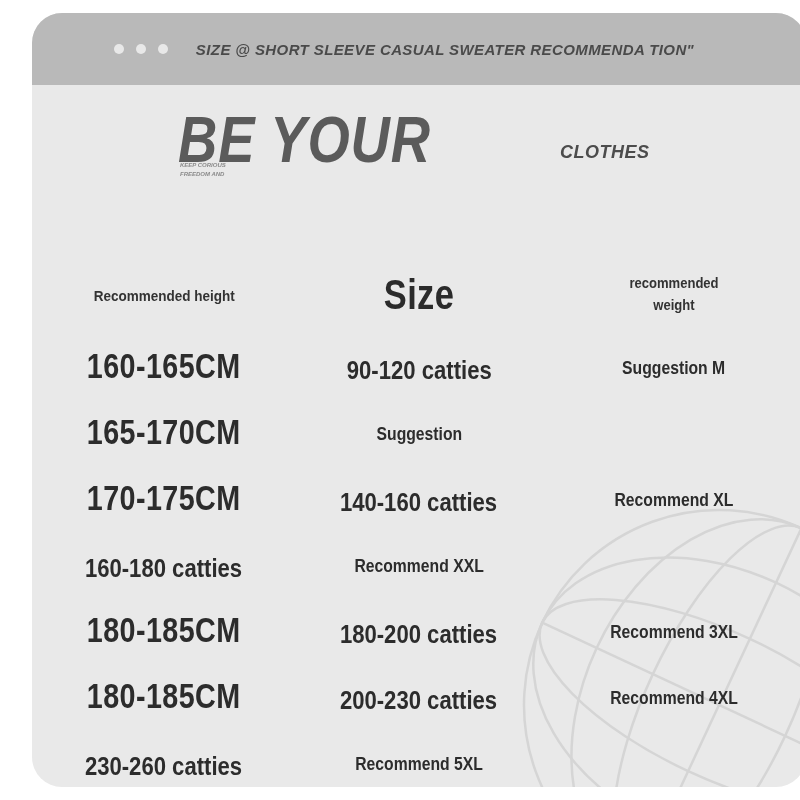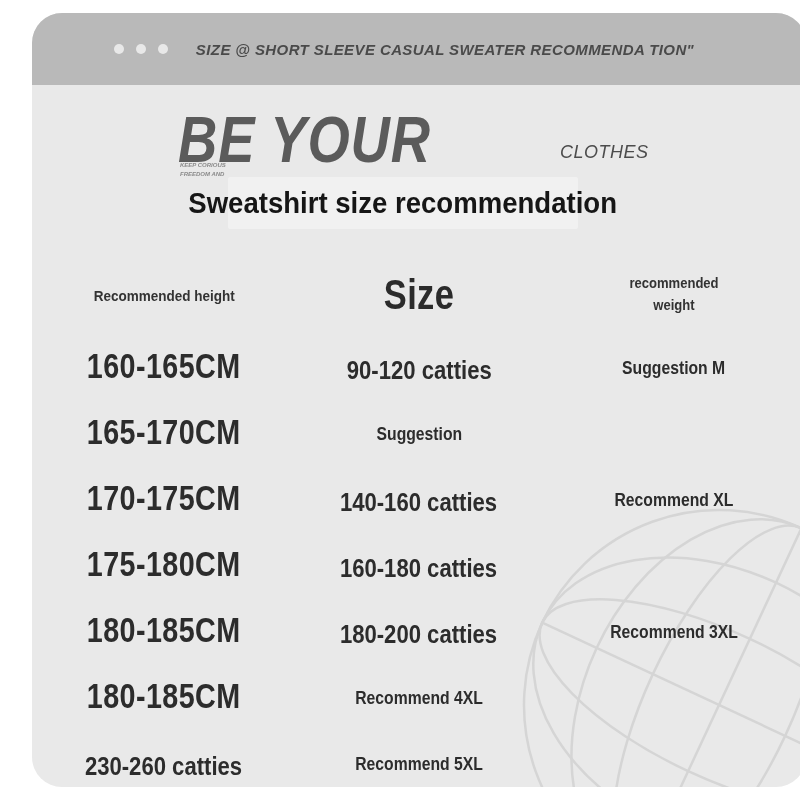--- a/index.html
+++ b/index.html
@@ -38,21 +38,21 @@
     color:#5b5b5b; letter-spacing:1px; white-space:nowrap;
     transform:scaleX(0.85); transform-origin:left top;
   }
   .brand-tagline {
     position:absolute; left:148px; top:148px;
     font-size:6px; font-weight:bold; font-style:italic;
     color:#8a8a8a; line-height:1.5; text-transform:uppercase;
   }
   .brand-side {
     position:absolute; left:528px; top:129px; width:100px;
-    font-size:18px; font-weight:normal; font-style:italic;
+    font-size:18px; font-weight:bold; font-style:italic;
     color:#4c4c4c; letter-spacing:0.5px;
   }
   
   .title-band {
     position:absolute; left:196px; top:164px; width:350px; height:52px;
     background:#f1f1f1; border-radius:2px;
     display:flex; align-items:center; justify-content:center;
   }
   .main-title {
     font-size:29px; font-weight:bold; color:#161616;
@@ -110,23 +110,20 @@
     </g>
   </svg>
 
   <div class="brand-name">BE YOUR</div>
   <div class="brand-tagline">
     <div>KEEP CORIOUS</div>
     <div>FREEDOM AND</div>
   </div>
   <div class="brand-side">CLOTHES</div>
 
-  <div class="title-band">
-    <div class="main-title">Sweatshirt size recommendation</div>
-  </div>
 
   <div class="size-table">
     <div class="trow thead">
       <div class="cell h-col1">
         <span>Recommended height</span>
       </div>
       <div class="cell h-col3">
         <span>Size</span>
       </div>
       <div class="cell h-col2">
@@ -161,44 +158,47 @@
     </div>
     <div class="cell c-weight">
       <span>140-160 catties</span>
     </div>
     <div class="cell c-size">
       <span>Recommend XL</span>
     </div>
   </div>
 
   <div class="trow">
-    <div class="cell c-height">
-      <span>175-180CM</span>
-    </div>
     <div class="cell c-weight">
       <span>160-180 catties</span>
     </div>
+    <div class="cell c-size">
+      <span>Recommend XXL</span>
+    </div>
   </div>
 
   <div class="trow">
     <div class="cell c-height">
       <span>180-185CM</span>
     </div>
     <div class="cell c-weight">
       <span>180-200 catties</span>
     </div>
     <div class="cell c-size">
       <span>Recommend 3XL</span>
     </div>
   </div>
 
   <div class="trow">
     <div class="cell c-height">
       <span>180-185CM</span>
     </div>
+    <div class="cell c-weight">
+      <span>200-230 catties</span>
+    </div>
     <div class="cell c-size">
       <span>Recommend 4XL</span>
     </div>
   </div>
 
   <div class="trow">
     <div class="cell c-weight">
       <span>230-260 catties</span>
     </div>
     <div class="cell c-size">

